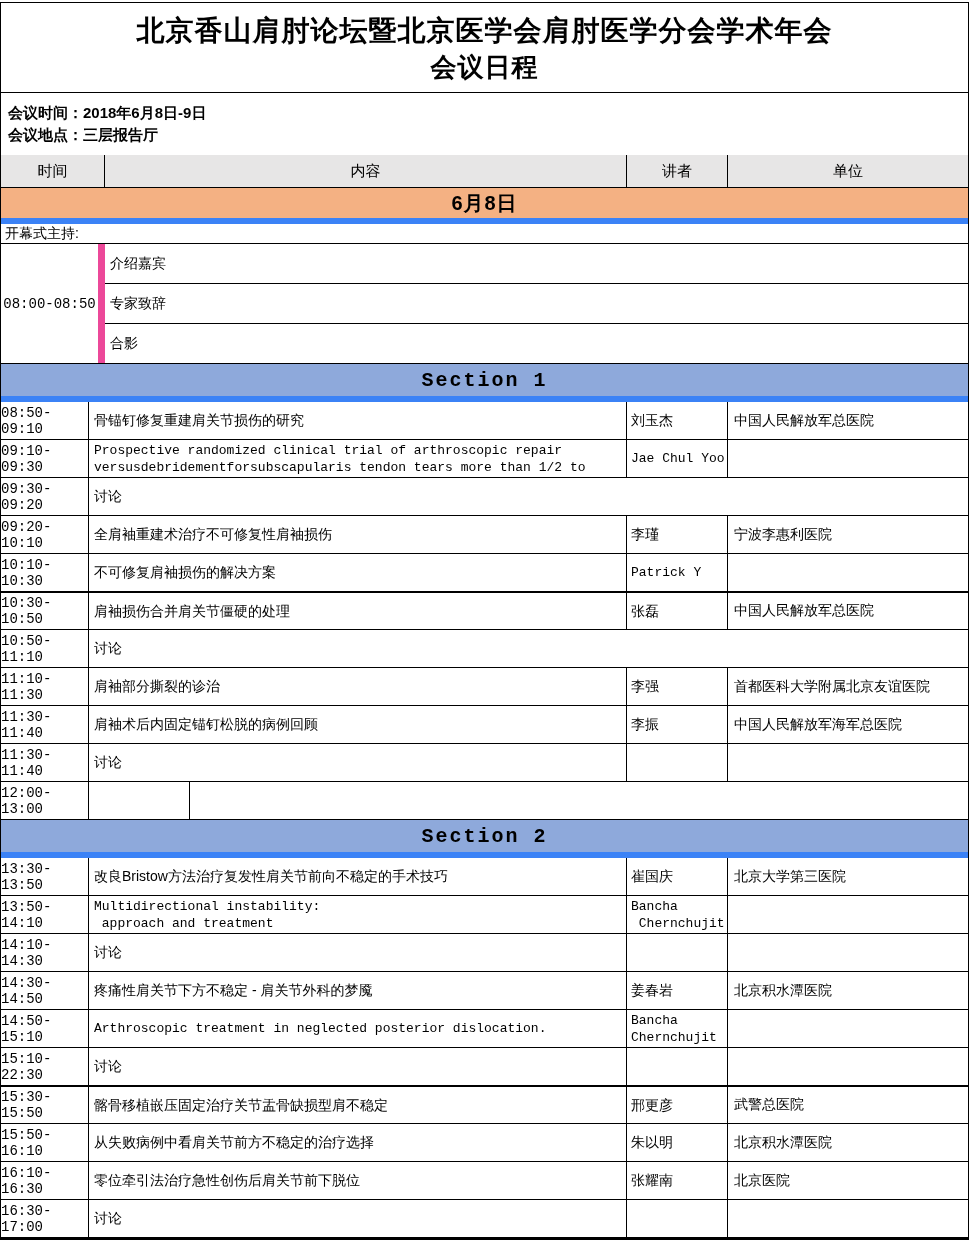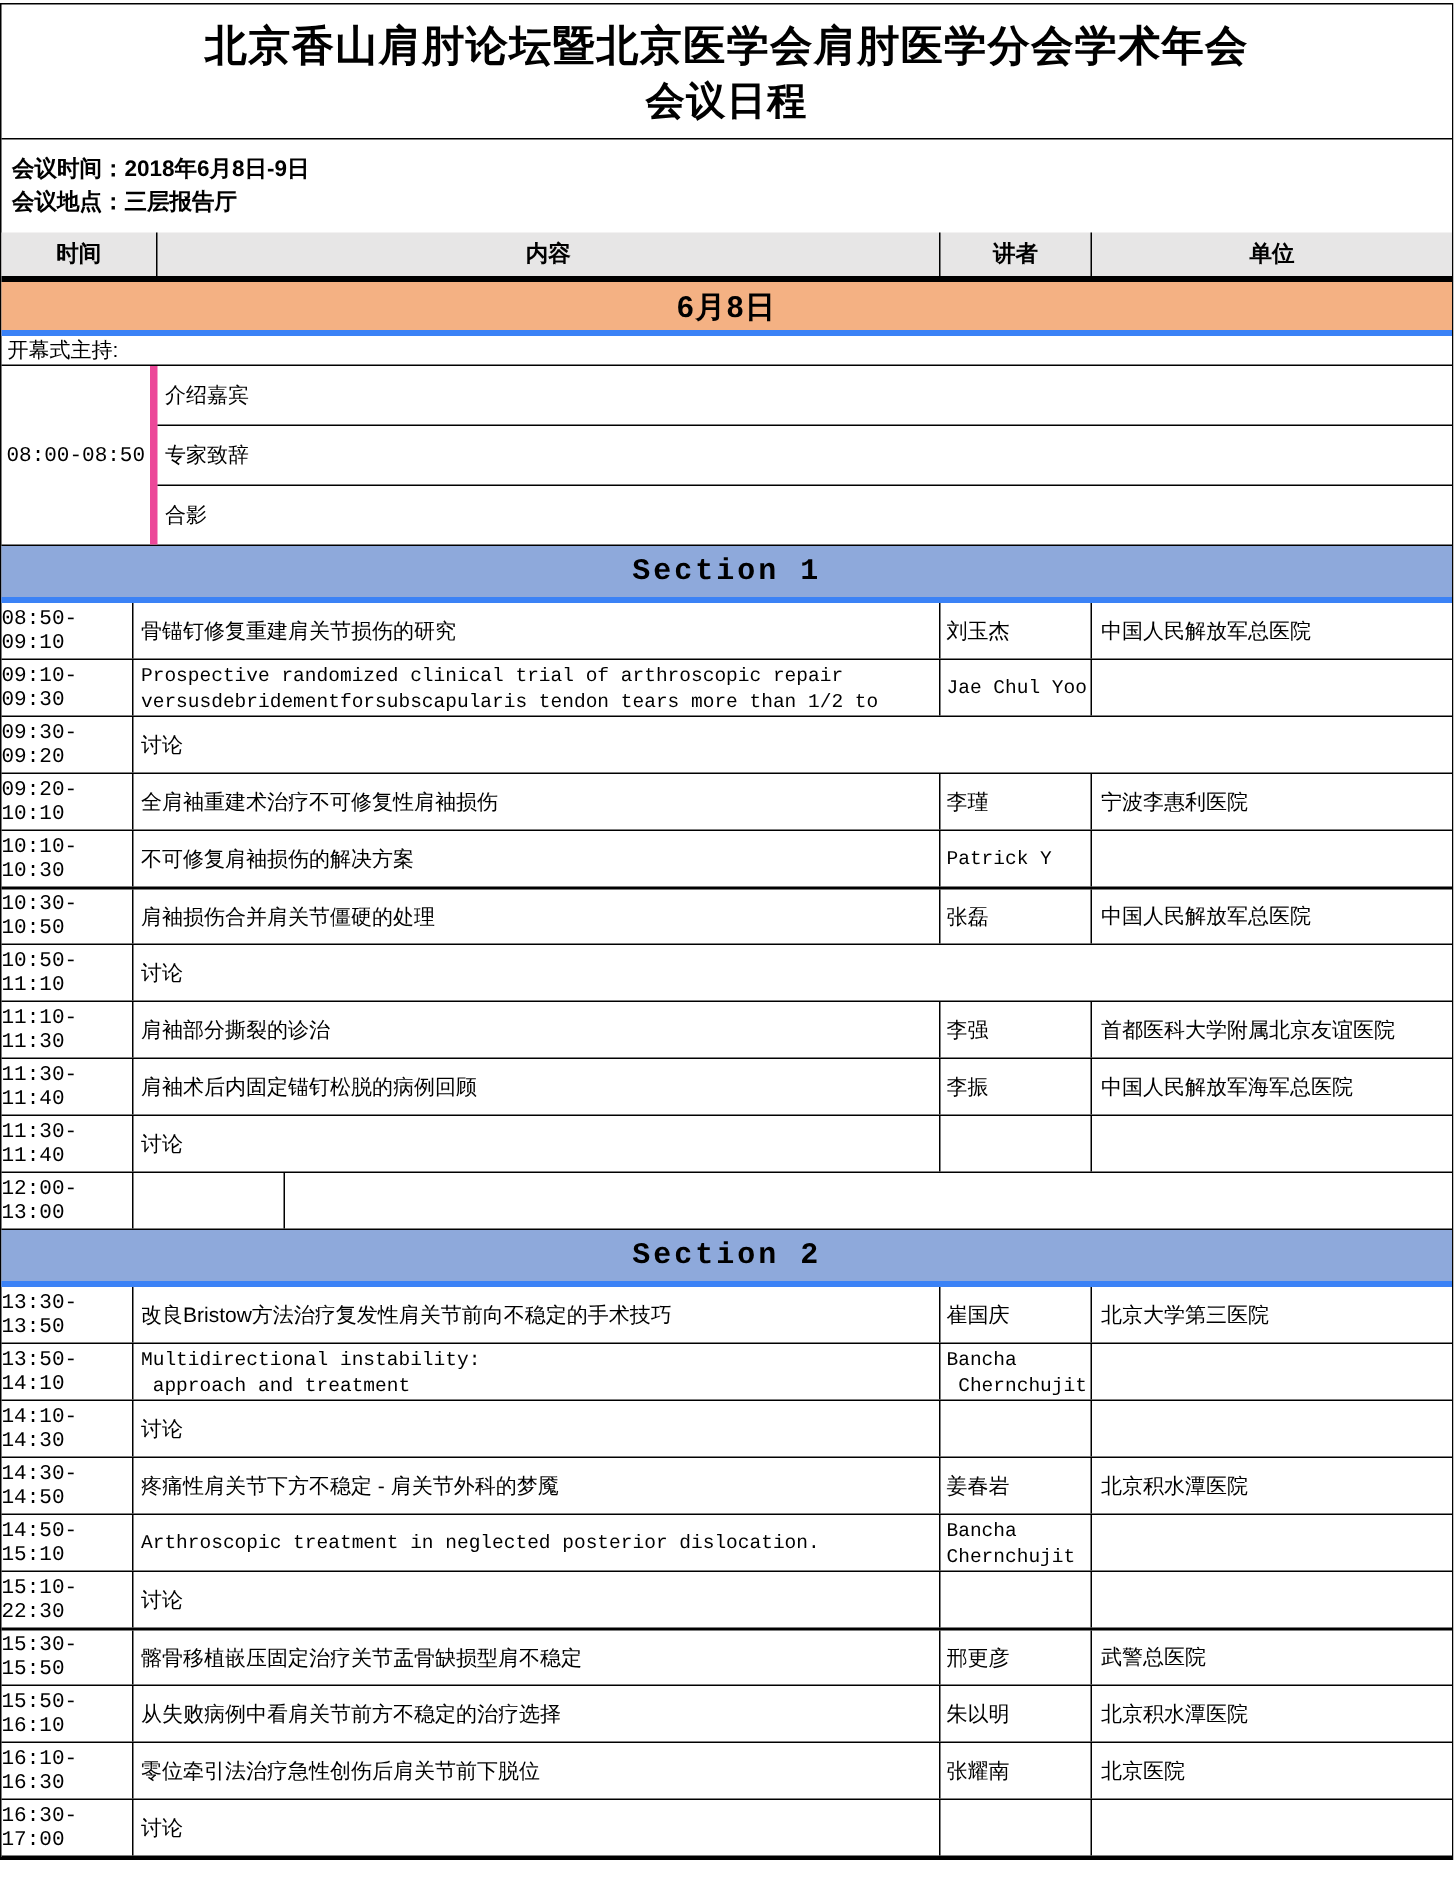--- a/index.html
+++ b/index.html
@@ -26,38 +26,38 @@
 
   
   .meta-block { height:62px; padding:9px 0 0 7px; }
   .meta-line { font-size:15px; font-weight:bold; line-height:22px; }
 
   
   .thead {
     display:flex;
     height:33px;
     background:var(--header-bg, #E7E6E6);
-    border-bottom:4px solid #000000;
-    font-weight:bold; font-size:15px;
+    border-bottom:1px solid #000000;
+    font-weight:normal; font-size:15px;
   }
   .th {
     display:flex; align-items:center; justify-content:center;
     border-right:1px solid #000;
   }
   .th:last-child { border-right:none; }
 
   .c-time { width:104px; }
   .c-content { flex:1; }
   .c-speaker { width:101px; }
   .c-unit { width:240px; }
 
   
   .band {
     display:flex; align-items:center; justify-content:center;
-    border-bottom:4px solid #3b82f6;
+    border-bottom:6px solid #3b82f6;
     font-weight:bold;
   }
   .band.day { height:36px; background:var(--day-band, #F4B183); font-size:20px; letter-spacing:1px; }
   .band.section { height:38px; background:var(--section-band, #8EA9DB); font-size:20px;
                   font-family:"Liberation Mono", monospace; letter-spacing:2px; }
 
   
   .fullrow {
     height:20px; display:flex; align-items:center;
     padding-left:4px; font-size:14px;
@@ -79,21 +79,21 @@
   .cell.content { flex:1; padding-left:5px; }
   .cell.speaker { width:101px; padding-left:4px; }
   .cell.unit { width:240px; padding-left:6px; }
 
   .pre { white-space:pre-line; line-height:17px; }
   .en { font-family:"Liberation Mono", monospace; font-size:13px; }
 
   
   .row.group { height:120px; }
   .group .gtime {
-    width:104px; border-right:5px solid #ec4899;
+    width:104px; border-right:7px solid #ec4899;
     display:flex; align-items:center; justify-content:center;
     font-family:"Liberation Mono", monospace; font-size:14px;text-align:center;
   }
   .group .gitems { flex:1; display:flex; flex-direction:column; }
   .group .gitem {
     flex:1; display:flex; align-items:center;
     padding-left:5px; font-size:14px;
     border-bottom:1px solid #000;
     font-family:Liberation Serif, serif;
   }

